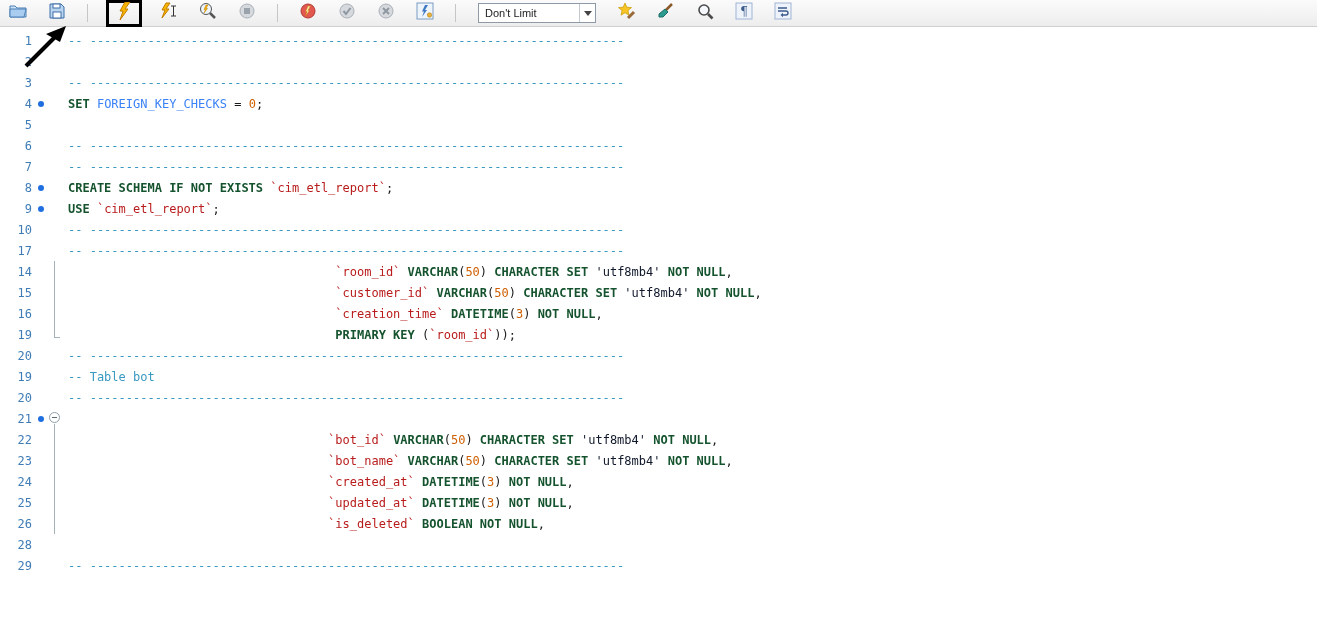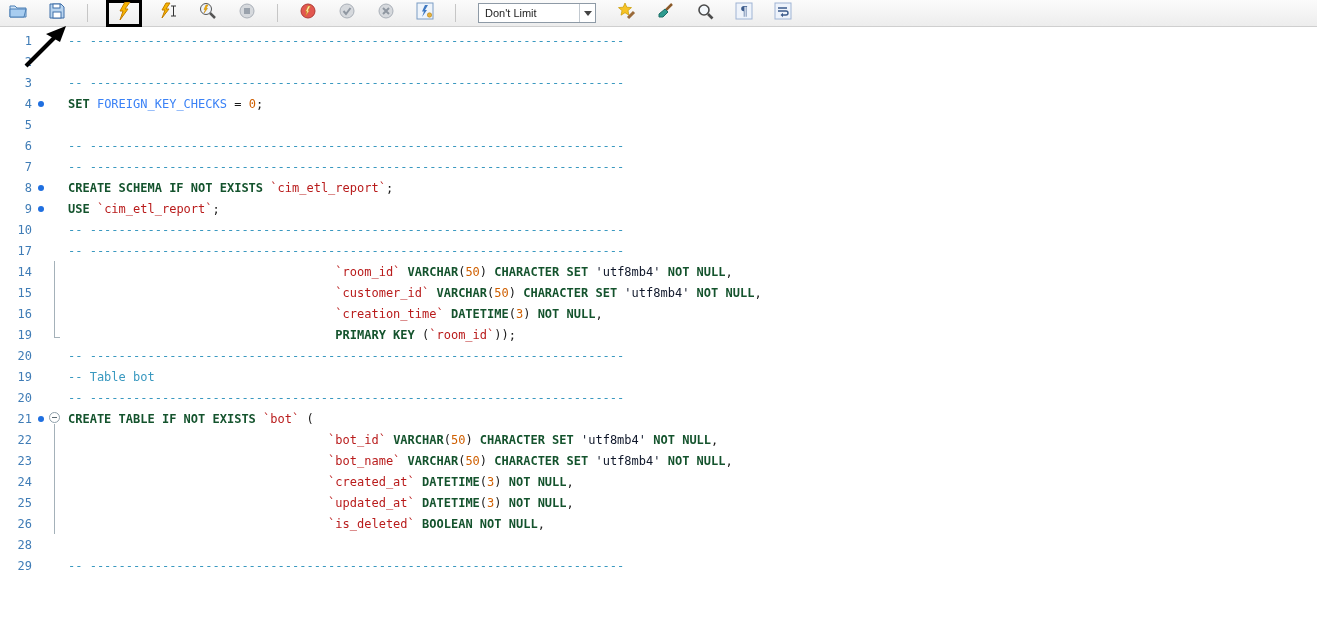--- a/index.html
+++ b/index.html
@@ -265,21 +265,21 @@
       <div class="code-line"><span class="gutter-num">9</span><span class="gutter-marker"><span class="dot"></span></span><span class="gutter-fold fold-none"></span><span class="code-text"><span class="tok-k">USE</span><span class="tok-p"> </span><span class="tok-i">`cim_etl_report`</span><span class="tok-p">;</span></span></div>
       <div class="code-line"><span class="gutter-num">10</span><span class="gutter-marker"></span><span class="gutter-fold fold-none"></span><span class="code-text"><span class="tok-c">-- --------------------------------------------------------------------------</span></span></div>
       <div class="code-line"><span class="gutter-num">17</span><span class="gutter-marker"></span><span class="gutter-fold fold-none"></span><span class="code-text"><span class="tok-c">-- --------------------------------------------------------------------------</span></span></div>
       <div class="code-line"><span class="gutter-num">14</span><span class="gutter-marker"></span><span class="gutter-fold fold-mid"></span><span class="code-text"><span class="tok-p">                                     </span><span class="tok-i">`room_id`</span><span class="tok-p"> </span><span class="tok-k">VARCHAR</span><span class="tok-p">(</span><span class="tok-n">50</span><span class="tok-p">) </span><span class="tok-k">CHARACTER SET</span><span class="tok-p"> </span><span class="tok-s">'utf8mb4'</span><span class="tok-p"> </span><span class="tok-k">NOT NULL</span><span class="tok-p">,</span></span></div>
       <div class="code-line"><span class="gutter-num">15</span><span class="gutter-marker"></span><span class="gutter-fold fold-mid"></span><span class="code-text"><span class="tok-p">                                     </span><span class="tok-i">`customer_id`</span><span class="tok-p"> </span><span class="tok-k">VARCHAR</span><span class="tok-p">(</span><span class="tok-n">50</span><span class="tok-p">) </span><span class="tok-k">CHARACTER SET</span><span class="tok-p"> </span><span class="tok-s">'utf8mb4'</span><span class="tok-p"> </span><span class="tok-k">NOT NULL</span><span class="tok-p">,</span></span></div>
       <div class="code-line"><span class="gutter-num">16</span><span class="gutter-marker"></span><span class="gutter-fold fold-mid"></span><span class="code-text"><span class="tok-p">                                     </span><span class="tok-i">`creation_time`</span><span class="tok-p"> </span><span class="tok-k">DATETIME</span><span class="tok-p">(</span><span class="tok-n">3</span><span class="tok-p">) </span><span class="tok-k">NOT NULL</span><span class="tok-p">,</span></span></div>
       <div class="code-line"><span class="gutter-num">19</span><span class="gutter-marker"></span><span class="gutter-fold fold-end"></span><span class="code-text"><span class="tok-p">                                     </span><span class="tok-k">PRIMARY KEY</span><span class="tok-p"> (</span><span class="tok-i">`room_id`</span><span class="tok-p">));</span></span></div>
       <div class="code-line"><span class="gutter-num">20</span><span class="gutter-marker"></span><span class="gutter-fold fold-none"></span><span class="code-text"><span class="tok-c">-- --------------------------------------------------------------------------</span></span></div>
       <div class="code-line"><span class="gutter-num">19</span><span class="gutter-marker"></span><span class="gutter-fold fold-none"></span><span class="code-text"><span class="tok-c">-- Table bot</span></span></div>
       <div class="code-line"><span class="gutter-num">20</span><span class="gutter-marker"></span><span class="gutter-fold fold-none"></span><span class="code-text"><span class="tok-c">-- --------------------------------------------------------------------------</span></span></div>
-      <div class="code-line"><span class="gutter-num">21</span><span class="gutter-marker"><span class="dot"></span></span><span class="gutter-fold fold-start"><span class="fold-circle"></span></span><span class="code-text"><span class="tok-k">CREATE TABLE IF NOT EXISTS</span><span class="tok-p"> </span><span class="tok-i">`bot`</span><span class="tok-p"> (</span></span></div>
+      <div class="code-line"><span class="gutter-num">21</span><span class="gutter-marker"><span class="dot"></span></span><span class="gutter-fold fold-start"><span class="fold-circle"></span></span></div>
       <div class="code-line"><span class="gutter-num">22</span><span class="gutter-marker"></span><span class="gutter-fold fold-mid"></span><span class="code-text"><span class="tok-p">                                    </span><span class="tok-i">`bot_id`</span><span class="tok-p"> </span><span class="tok-k">VARCHAR</span><span class="tok-p">(</span><span class="tok-n">50</span><span class="tok-p">) </span><span class="tok-k">CHARACTER SET</span><span class="tok-p"> </span><span class="tok-s">'utf8mb4'</span><span class="tok-p"> </span><span class="tok-k">NOT NULL</span><span class="tok-p">,</span></span></div>
       <div class="code-line"><span class="gutter-num">23</span><span class="gutter-marker"></span><span class="gutter-fold fold-mid"></span><span class="code-text"><span class="tok-p">                                    </span><span class="tok-i">`bot_name`</span><span class="tok-p"> </span><span class="tok-k">VARCHAR</span><span class="tok-p">(</span><span class="tok-n">50</span><span class="tok-p">) </span><span class="tok-k">CHARACTER SET</span><span class="tok-p"> </span><span class="tok-s">'utf8mb4'</span><span class="tok-p"> </span><span class="tok-k">NOT NULL</span><span class="tok-p">,</span></span></div>
       <div class="code-line"><span class="gutter-num">24</span><span class="gutter-marker"></span><span class="gutter-fold fold-mid"></span><span class="code-text"><span class="tok-p">                                    </span><span class="tok-i">`created_at`</span><span class="tok-p"> </span><span class="tok-k">DATETIME</span><span class="tok-p">(</span><span class="tok-n">3</span><span class="tok-p">) </span><span class="tok-k">NOT NULL</span><span class="tok-p">,</span></span></div>
       <div class="code-line"><span class="gutter-num">25</span><span class="gutter-marker"></span><span class="gutter-fold fold-mid"></span><span class="code-text"><span class="tok-p">                                    </span><span class="tok-i">`updated_at`</span><span class="tok-p"> </span><span class="tok-k">DATETIME</span><span class="tok-p">(</span><span class="tok-n">3</span><span class="tok-p">) </span><span class="tok-k">NOT NULL</span><span class="tok-p">,</span></span></div>
       <div class="code-line"><span class="gutter-num">26</span><span class="gutter-marker"></span><span class="gutter-fold fold-mid"></span><span class="code-text"><span class="tok-p">                                    </span><span class="tok-i">`is_deleted`</span><span class="tok-p"> </span><span class="tok-k">BOOLEAN</span><span class="tok-p"> </span><span class="tok-k">NOT NULL</span><span class="tok-p">,</span></span></div>
       <div class="code-line"><span class="gutter-num">28</span><span class="gutter-marker"></span><span class="gutter-fold fold-none"></span><span class="code-text"></span></div>
       <div class="code-line"><span class="gutter-num">29</span><span class="gutter-marker"></span><span class="gutter-fold fold-none"></span><span class="code-text"><span class="tok-c">-- --------------------------------------------------------------------------</span></span></div>
     </div>
 </div>
 

